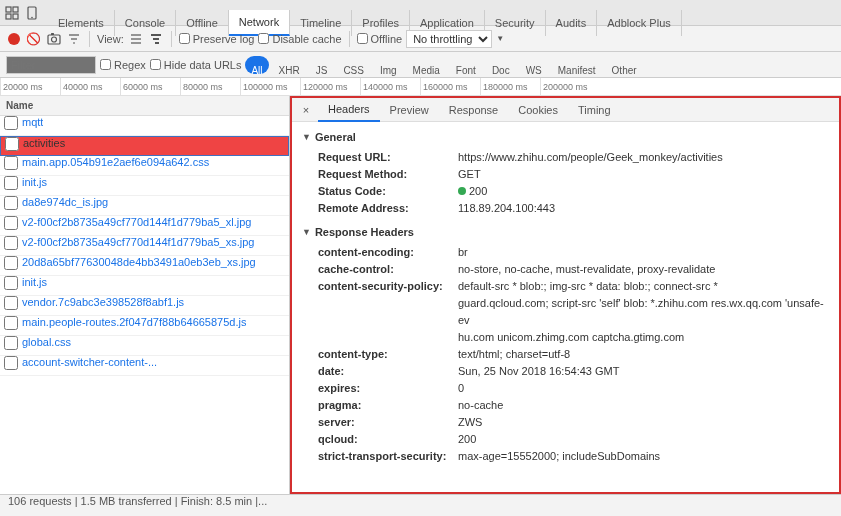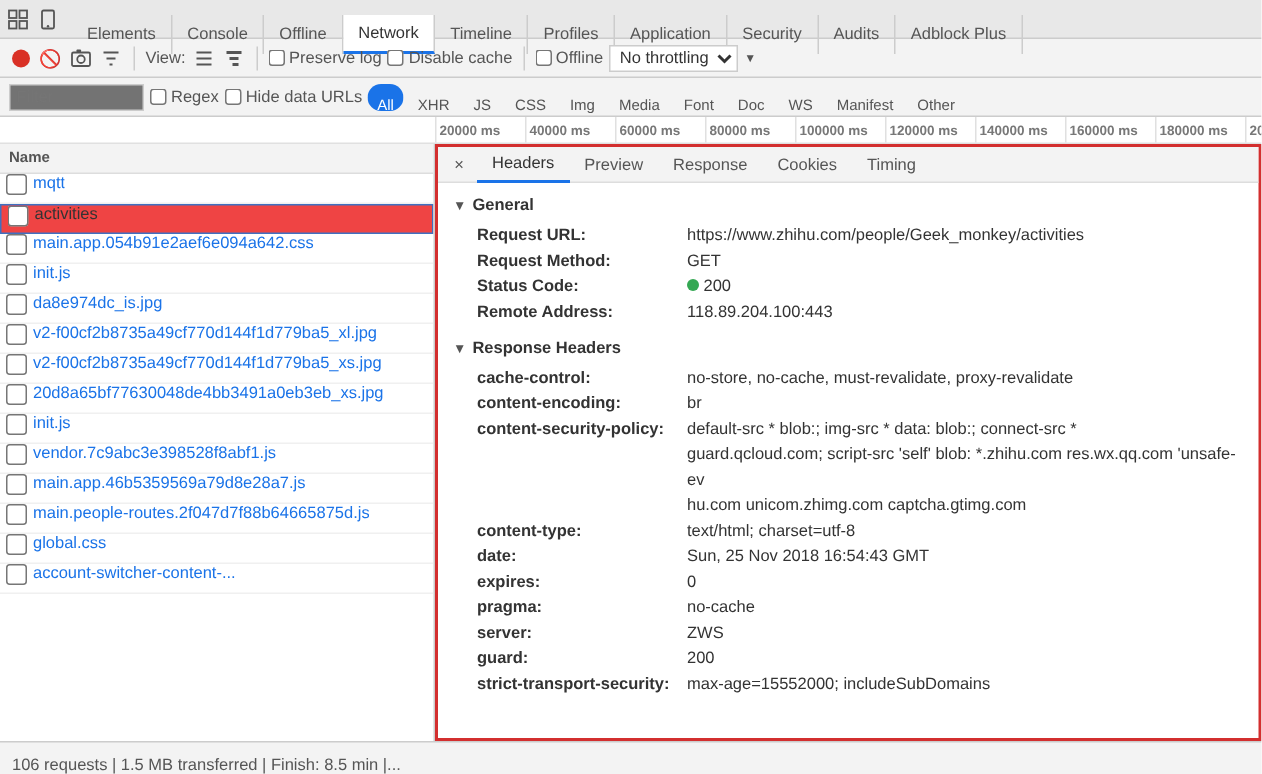--- a/index.html
+++ b/index.html
@@ -150,24 +150,22 @@
       border-radius: 10px;
     }
 
     
     .timeline-row {
       background: #fff;
       border-bottom: 1px solid #e0e0e0;
       height: 18px;
       display: flex;
       align-items: center;
-      padding-left: 290px;
       overflow: hidden;
       position: relative;
-      font-weight: bold;
     }
     .timeline-ticks {
       display: flex;
       font-size: 9px;
       color: #999;
       gap: 0;
     }
     .timeline-tick {
       width: 60px;
       text-align: left;
@@ -326,21 +324,21 @@
       display: inline-block;
       margin-right: 3px;
     }
 
     
     .status-bar {
       height: 22px;
       background: #f3f3f3;
       border-top: 1px solid #ccc;
       display: flex;
-      align-items: flex-end;
+      align-items: flex-start;
       padding: 0 8px;
       font-size: 11px;
       color: #555;
     }
   </style>
 </head>
 <body>
 
 <div class="tab-bar">
   <div class="tab-bar-icons">
@@ -511,24 +509,20 @@
         <div class="list-item">
           <input type="checkbox" class="list-item-checkbox" style="">
           <span class="list-item-name blue">init.js</span>
         </div>
         <div class="list-item">
           <input type="checkbox" class="list-item-checkbox" style="">
           <span class="list-item-name blue">vendor.7c9abc3e398528f8abf1.js</span>
         </div>
         <div class="list-item">
           <input type="checkbox" class="list-item-checkbox" style="">
-          <span class="list-item-name blue">main.app.46b5359569a79d8e28a7.js</span>
-        </div>
-        <div class="list-item">
-          <input type="checkbox" class="list-item-checkbox" style="">
           <span class="list-item-name blue">main.people-routes.2f047d7f88b64665875d.js</span>
         </div>
         <div class="list-item">
           <input type="checkbox" class="list-item-checkbox" style="">
           <span class="list-item-name blue">global.css</span>
         </div>
         <div class="list-item">
           <input type="checkbox" class="list-item-checkbox" style="">
           <span class="list-item-name blue">account-switcher-content-...</span>
         </div>
@@ -568,28 +562,28 @@
         <span class="detail-key">Remote Address:</span>
         <span class="detail-value">118.89.204.100:443</span>
       </div>
 
       <div class="section-header">
         <span class="triangle">▼</span>
         <span>Response Headers</span>
       </div>
       <div id="response-headers-list">
           <div class="detail-row">
+            <span class="detail-key">content-encoding:</span>
+            <span class="detail-value">br</span>
+          </div>
+          <div class="detail-row">
             <span class="detail-key">cache-control:</span>
             <span class="detail-value">no-store, no-cache, must-revalidate, proxy-revalidate</span>
           </div>
           <div class="detail-row">
-            <span class="detail-key">content-encoding:</span>
-            <span class="detail-value">br</span>
-          </div>
-          <div class="detail-row">
             <span class="detail-key">content-security-policy:</span>
             <span class="detail-value">default-src * blob:; img-src * data: blob:; connect-src *</span>
           </div>
           <div class="detail-row">
             <span class="detail-key"></span>
             <span class="detail-value">guard.qcloud.com; script-src 'self' blob: *.zhihu.com res.wx.qq.com 'unsafe-ev</span>
           </div>
           <div class="detail-row">
             <span class="detail-key"></span>
             <span class="detail-value">hu.com unicom.zhimg.com captcha.gtimg.com</span>
@@ -608,21 +602,21 @@
           </div>
           <div class="detail-row">
             <span class="detail-key">pragma:</span>
             <span class="detail-value">no-cache</span>
           </div>
           <div class="detail-row">
             <span class="detail-key">server:</span>
             <span class="detail-value">ZWS</span>
           </div>
           <div class="detail-row">
-            <span class="detail-key">guard:</span>
+            <span class="detail-key">qcloud:</span>
             <span class="detail-value">200</span>
           </div>
           <div class="detail-row">
             <span class="detail-key">strict-transport-security:</span>
             <span class="detail-value">max-age=15552000; includeSubDomains</span>
           </div>
         </div>
     </div>
   </div>
 </div>

